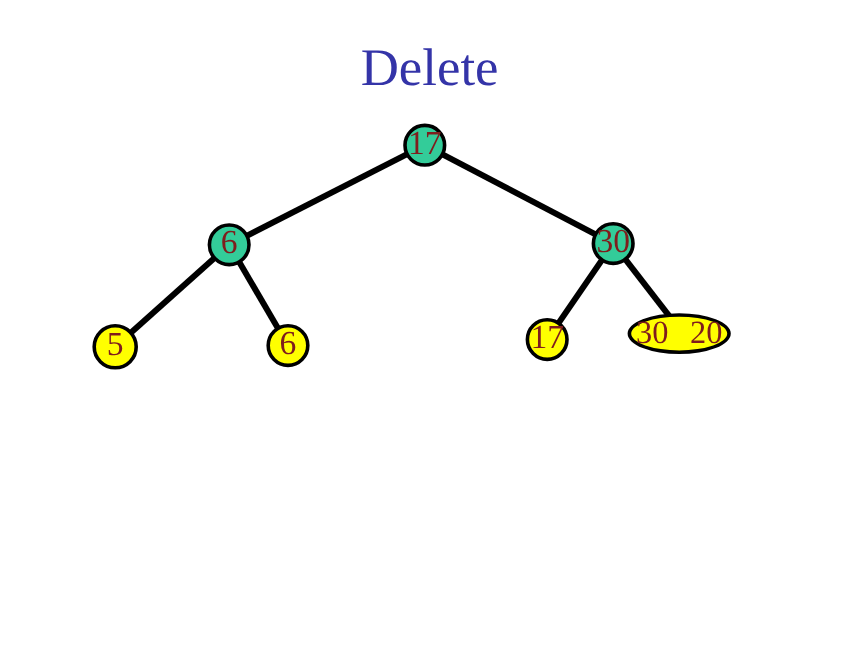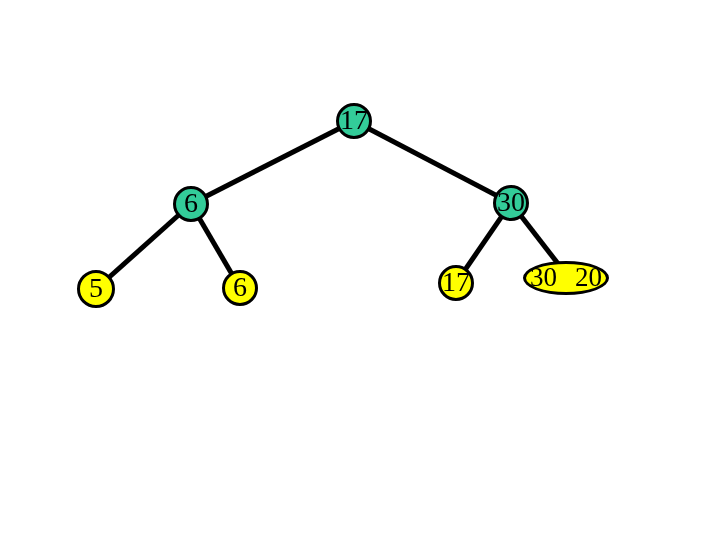--- a/index.html
+++ b/index.html
@@ -40,21 +40,21 @@
   }
   .node {
     position: absolute;
     box-sizing: border-box;
     border: 3px solid #000000;
     border-radius: 50%;
     display: flex;
     align-items: center;
     justify-content: center;
     font-family: "Liberation Serif", serif;
-    color: #000000;
+    color: #7f1d1d;
   }
   .node.internal { background: #33cc99; }
   .node.leaf     { background: #ffff00; }
   .node .node-label {
     font-size: 28px;
     line-height: 1;
     transform: translateY(-1px);
   }
   .node.wide {
     border-radius: 50% / 50%;
@@ -62,20 +62,21 @@
   }
   .node.wide .node-label {
     font-size: 27px;
   }
 </style>
 </head>
 <body>
 
 <div class="slide">
 
+  <div class="slide-title">Delete</div>
 
   <svg class="edges" width="720" height="540">
     <line x1="354" y1="121" x2="191" y2="204"></line>
     <line x1="354" y1="121" x2="511" y2="203"></line>
     <line x1="191" y1="204" x2="96" y2="289"></line>
     <line x1="191" y1="204" x2="240" y2="288"></line>
     <line x1="511" y1="203" x2="456" y2="283"></line>
     <line x1="511" y1="203" x2="566" y2="274"></line>
   </svg>
 

